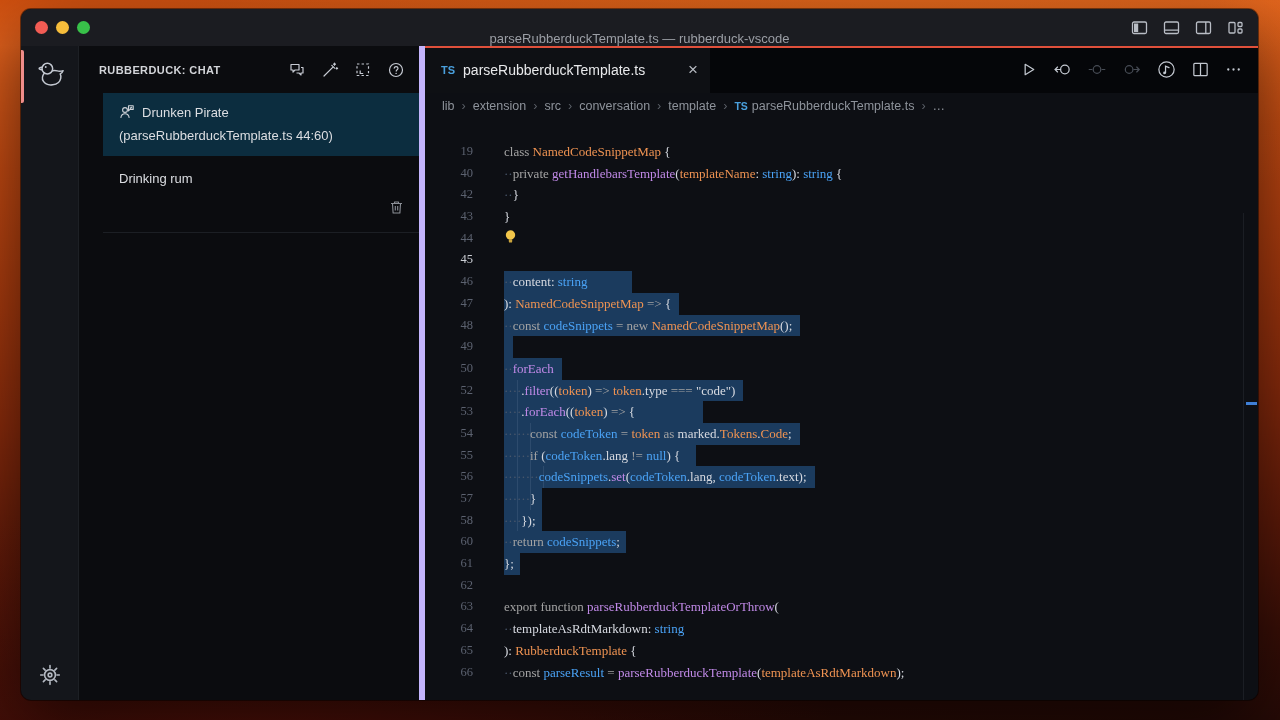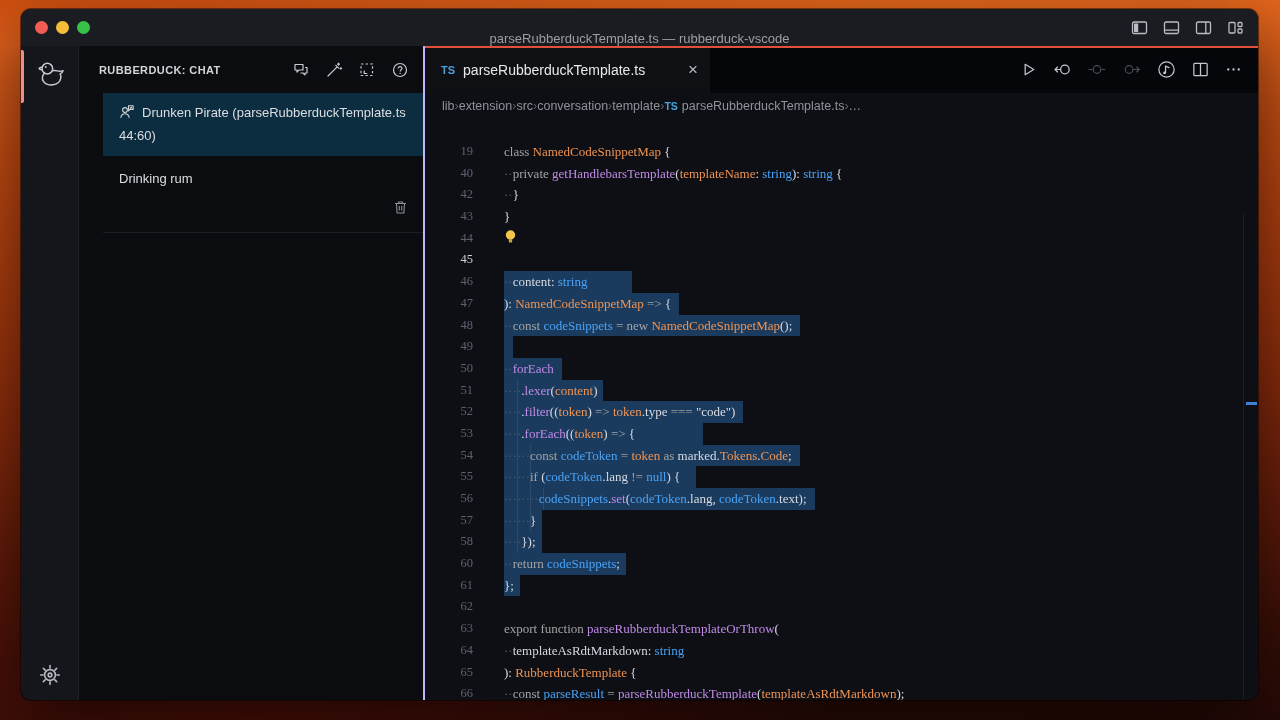--- a/index.html
+++ b/index.html
@@ -19,42 +19,42 @@
   .dot.r{background:#f25c54;} .dot.y{background:#f6bd3b;} .dot.g{background:#38c149;}
   .title-text{font-size:13px;color:#9b9ea5;}
   .layout-icons{position:absolute;right:13px;top:0;height:37px;display:flex;align-items:center;gap:13px;color:#b9bdc5;}
   .layout-icons svg{display:block;}
   
   .main{flex:1;display:flex;min-height:0;}
   .activitybar{flex:0 0 57px;background:#14161b;position:relative;}
   .ab-item{height:57px;display:flex;align-items:center;justify-content:center;position:relative;color:#c3c8d1;margin-top:2px;}
   .ab-item.active::before{content:'';position:absolute;left:0;top:2px;bottom:2px;width:3px;background:#f08d8a;border-radius:0 2px 2px 0;}
   .ab-gear{position:absolute;bottom:12px;left:0;right:0;display:flex;justify-content:center;color:#b4b9c2;}
-  .sidebar{flex:0 0 347px;background:#0b0c0f;border-left:1px solid #1d2025;border-right:2px solid #c4b5fd;display:flex;flex-direction:column;box-sizing:border-box;}
+  .sidebar{flex:0 0 347px;background:#0b0c0f;border-left:1px solid #1d2025;border-right:6px solid #c4b5fd;display:flex;flex-direction:column;box-sizing:border-box;}
   .sb-header{flex:0 0 47px;display:flex;align-items:center;padding:0 14px 0 20px;}
   .sb-title{flex:1;font-size:11px;font-weight:700;letter-spacing:.4px;color:#d3d5d9;}
   .sb-actions{display:flex;gap:15px;color:#c6cad2;align-items:center;}
   .sb-actions .icn{display:flex;cursor:pointer;}
   .chat-item{position:relative;padding:10px 16px;font-size:13px;line-height:20px;color:#dcdee2;margin-left:24px;}
   .chat-item.selected{background:#0c2d3f;}
   .chat-item .mini-icon{display:inline-block;vertical-align:-3px;margin-right:7px;color:#cfd3d9;}
   .chat-item.second{min-height:53px;border-bottom:1px solid #1c1f24;padding-top:13px;}
   .trash{position:absolute;right:14px;bottom:10px;color:#8b8f96;cursor:pointer;}
   
   .editor-col{flex:1;min-width:0;display:flex;flex-direction:column;background:#0d0f14;position:relative;}
   .editor-top-line{position:absolute;top:0;left:0;right:0;height:2px;background:#e0503b;z-index:6;}
   .tabbar{flex:0 0 47px;background:#050609;display:flex;position:relative;}
   .tab{width:285px;box-sizing:border-box;background:#0e1014;display:flex;align-items:center;gap:8px;padding:0 12px 0 16px;cursor:pointer;}
   .ts-badge{color:#4aa0dd;font-weight:700;font-size:11px;}
   .tab-name{color:#e8e9eb;font-size:14px;white-space:nowrap;}
   .tab-close{margin-left:auto;color:#b6bac1;font-size:17px;line-height:1;cursor:pointer;}
   .editor-actions{position:absolute;right:15px;top:0;height:47px;display:flex;align-items:center;gap:14px;color:#c3c8d0;}
   .editor-actions .icn{display:flex;cursor:pointer;}
   .icn.dim{color:#474c55;}
-  .breadcrumbs{flex:0 0 25px;display:flex;align-items:center;padding-left:17px;font-size:12.5px;color:#8e939b;}
+  .breadcrumbs{flex:0 0 25px;display:flex;align-items:center;padding-left:17px;gap:7px;font-size:12.5px;color:#8e939b;}
   .crumb{cursor:pointer;white-space:nowrap;}
   .crumb-sep{color:#5d626a;}
   .bc-ts{color:#4aa0dd;font-weight:700;font-size:10.5px;margin-right:4px;}
   
   .code-area{flex:1;position:relative;overflow:hidden;font-family:Liberation Serif, serif;font-size:13px;line-height:21.7px;margin-top:23px;}
   .row{display:flex;height:21.7px;white-space:pre;}
   .ln{flex:0 0 48px;text-align:right;color:#5c6270;font-size:12.5px;user-select:none;}
   .ln.active{color:#cbced4;}
   .lc{margin-left:31px;position:relative;}
   .sel{background:#1b3b5e;display:inline-block;height:21.7px;vertical-align:top;}
@@ -273,21 +273,20 @@
               <div class="row"><span class="ln">44</span><div class="lc"><span><svg class="bulb" width="13" height="16" viewBox="0 0 13 16">
                       <circle cx="6.5" cy="6" r="4.7" fill="#f2c64a"></circle>
                       <path d="M4.8 10.3h3.4v2.1a1.2 1.2 0 0 1-1.2 1.2h-1a1.2 1.2 0 0 1-1.2-1.2z" fill="#caa43c"></path>
                     </svg></span></div></div>
               <div class="row"><span class="ln active">45</span></div>
               <div class="row"><span class="ln">46</span><div class="lc"><span class="sel" style="padding-right: 45px;"><span class="tk-w">··</span><span class="tk-d">content</span><span class="tk-d">: </span><span class="tk-v">string</span></span></div></div>
               <div class="row"><span class="ln">47</span><div class="lc"><span class="sel" style="padding-right: 8px;"><span class="tk-d">): </span><span class="tk-t">NamedCodeSnippetMap</span><span class="tk-d"> </span><span class="tk-k">=&gt;</span><span class="tk-d"> {</span></span></div></div>
               <div class="row"><span class="ln">48</span><div class="lc"><span class="sel" style="padding-right: 8px;"><span class="tk-w">··</span><span class="tk-k">const</span><span class="tk-d"> </span><span class="tk-v">codeSnippets</span><span class="tk-d"> </span><span class="tk-k">=</span><span class="tk-d"> </span><span class="tk-k">new</span><span class="tk-d"> </span><span class="tk-t">NamedCodeSnippetMap</span><span class="tk-d">();</span></span></div></div>
               <div class="row"><span class="ln">49</span><div class="lc"><span class="sel" style="width: 9px;"></span></div></div>
               <div class="row"><span class="ln">50</span><div class="lc"><span class="sel" style="padding-right: 8px;"><span class="tk-w">··</span><span class="tk-f">forEach</span></span></div></div>
-              <div class="row"><span class="ln">51</span><div class="lc"><span class="guide" style="left: 2ch;"></span><span class="sel" style="padding-right: 5px;"><span class="tk-w">····</span><span class="tk-d">.</span><span class="tk-f">lexer</span><span class="tk-d">(</span><span class="tk-t">content</span><span class="tk-d">)</span></span></div></div>
               <div class="row"><span class="ln">52</span><div class="lc"><span class="guide" style="left: 2ch;"></span><span class="sel" style="padding-right: 8px;"><span class="tk-w">····</span><span class="tk-d">.</span><span class="tk-f">filter</span><span class="tk-d">((</span><span class="tk-t">token</span><span class="tk-d">) </span><span class="tk-k">=&gt;</span><span class="tk-d"> </span><span class="tk-t">token</span><span class="tk-d">.type </span><span class="tk-k">===</span><span class="tk-d"> </span><span class="tk-s">"code"</span><span class="tk-d">)</span></span></div></div>
               <div class="row"><span class="ln">53</span><div class="lc"><span class="guide" style="left: 2ch;"></span><span class="sel" style="padding-right: 68px;"><span class="tk-w">····</span><span class="tk-d">.</span><span class="tk-f">forEach</span><span class="tk-d">((</span><span class="tk-t">token</span><span class="tk-d">) </span><span class="tk-k">=&gt;</span><span class="tk-d"> {</span></span></div></div>
               <div class="row"><span class="ln">54</span><div class="lc"><span class="guide" style="left: 2ch;"></span><span class="guide" style="left: 4ch;"></span><span class="sel" style="padding-right: 8px;"><span class="tk-w">······</span><span class="tk-k">const</span><span class="tk-d"> </span><span class="tk-v">codeToken</span><span class="tk-d"> </span><span class="tk-k">=</span><span class="tk-d"> </span><span class="tk-t">token</span><span class="tk-d"> </span><span class="tk-k">as</span><span class="tk-d"> marked.</span><span class="tk-t">Tokens</span><span class="tk-d">.</span><span class="tk-t">Code</span><span class="tk-d">;</span></span></div></div>
               <div class="row"><span class="ln">55</span><div class="lc"><span class="guide" style="left: 2ch;"></span><span class="guide" style="left: 4ch;"></span><span class="sel" style="padding-right: 16px;"><span class="tk-w">······</span><span class="tk-k">if</span><span class="tk-d"> (</span><span class="tk-v">codeToken</span><span class="tk-d">.lang </span><span class="tk-k">!=</span><span class="tk-d"> </span><span class="tk-v">null</span><span class="tk-d">) {</span></span></div></div>
               <div class="row"><span class="ln">56</span><div class="lc"><span class="guide" style="left: 2ch;"></span><span class="guide" style="left: 4ch;"></span><span class="guide" style="left: 6ch;"></span><span class="sel" style="padding-right: 8px;"><span class="tk-w">········</span><span class="tk-v">codeSnippets</span><span class="tk-d">.</span><span class="tk-f">set</span><span class="tk-d">(</span><span class="tk-v">codeToken</span><span class="tk-d">.lang, </span><span class="tk-v">codeToken</span><span class="tk-d">.text);</span></span></div></div>
               <div class="row"><span class="ln">57</span><div class="lc"><span class="guide" style="left: 2ch;"></span><span class="guide" style="left: 4ch;"></span><span class="sel" style="padding-right: 6px;"><span class="tk-w">······</span><span class="tk-d">}</span></span></div></div>
               <div class="row"><span class="ln">58</span><div class="lc"><span class="guide" style="left: 2ch;"></span><span class="sel" style="padding-right: 6px;"><span class="tk-w">····</span><span class="tk-d">});</span></span></div></div>
               <div class="row"><span class="ln">60</span><div class="lc"><span class="sel" style="padding-right: 6px;"><span class="tk-w">··</span><span class="tk-k">return</span><span class="tk-d"> </span><span class="tk-v">codeSnippets</span><span class="tk-d">;</span></span></div></div>
               <div class="row"><span class="ln">61</span><div class="lc"><span class="sel" style="padding-right: 6px;"><span class="tk-d">};</span></span></div></div>
               <div class="row"><span class="ln">62</span><div class="lc"></div></div>

